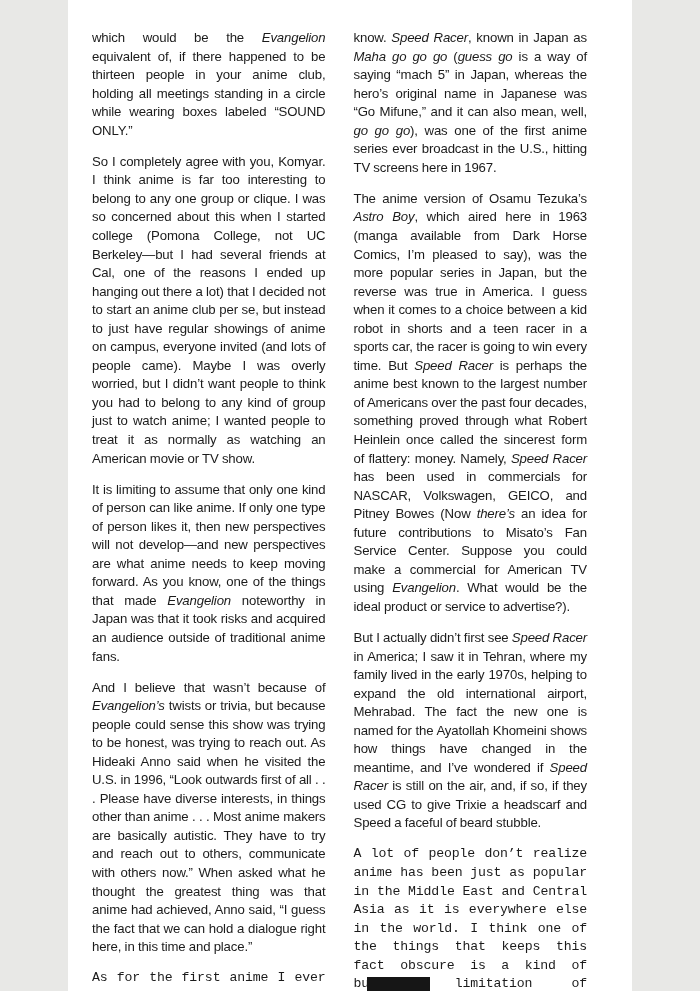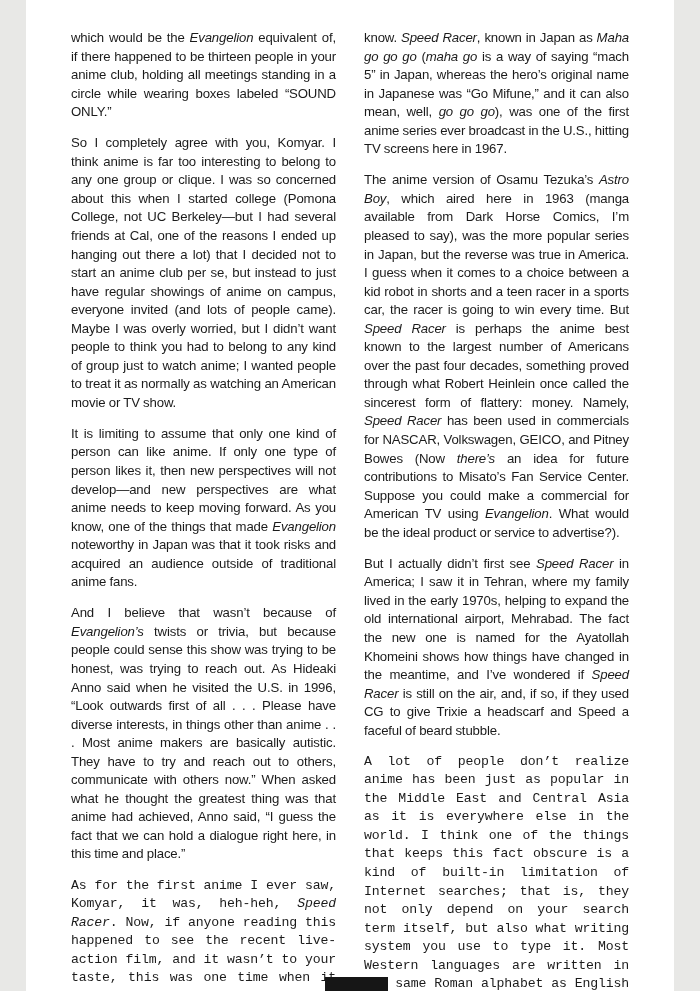--- a/index.html
+++ b/index.html
@@ -2,26 +2,26 @@
 <html><head>
 <meta charset="utf-8">
 <style>
   html, body {
     margin: 0;
     padding: 0;
     background: #e8e8e6;
   }
   .page {
     position: relative;
-    width: 648px;
+    width: 564px;
     height: 991px;
     margin: 0 auto;
     background: #ffffff;
     box-sizing: border-box;
-    padding: 29px 45px 0 45px;
+    padding: 29px 45px 0 24px;
     font-family: "Liberation Sans", "DejaVu Sans", sans-serif;
     color: #1b1b1b;
     overflow: hidden;
   }
   .columns {
     display: flex;
     gap: 28px;
   }
   .col {
     flex: 1 1 0;
@@ -56,20 +56,20 @@
 <div class="page">
   <div class="columns">
     <div class="col">
         <p>which would be the <em>Evangelion</em> equivalent of, if there happened to be thirteen people in your anime club, holding all meetings standing in a circle while wearing boxes labeled “SOUND ONLY.”</p>
         <p>So I completely agree with you, Komyar. I think anime is far too interesting to belong to any one group or clique. I was so concerned about this when I started college (Pomona College, not UC Berkeley—but I had several friends at Cal, one of the reasons I ended up hanging out there a lot) that I decided not to start an anime club per se, but instead to just have regular showings of anime on campus, everyone invited (and lots of people came). Maybe I was overly worried, but I didn’t want people to think you had to belong to any kind of group just to watch anime; I wanted people to treat it as normally as watching an American movie or TV show.</p>
         <p>It is limiting to assume that only one kind of person can like anime. If only one type of person likes it, then new perspectives will not develop—and new perspectives are what anime needs to keep moving forward. As you know, one of the things that made <em>Evangelion</em> noteworthy in Japan was that it took risks and acquired an audience outside of traditional anime fans.</p>
         <p>And I believe that wasn’t because of <em>Evangelion’s</em> twists or trivia, but because people could sense this show was trying to be honest, was trying to reach out. As Hideaki Anno said when he visited the U.S. in 1996, “Look outwards first of all . . . Please have diverse interests, in things other than anime . . . Most anime makers are basically autistic. They have to try and reach out to others, communicate with others now.” When asked what he thought the greatest thing was that anime had achieved, Anno said, “I guess the fact that we can hold a dialogue right here, in this time and place.”</p>
         <p>As for the first anime I ever saw, Komyar, it was, heh-heh, <em>Speed Racer</em>. Now, if anyone reading this happened to see the recent live-action film, and it wasn’t to your taste, this was one time when it wasn’t Hollywood’s fault—screwing up the Japanese creators’ vision—because the movie actually <em>was</em> a lot like the original anime. Very strange, you</p>
       </div>
     <div class="col">
-        <p>know. <em>Speed Racer</em>, known in Japan as <em>Maha go go go</em> (<em>maha go</em> is a way of saying “mach 5” in Japan, whereas the hero’s original name in Japanese was “Go Mifune,” and it can also mean, well, <em>go go go</em>), was one of the first anime series ever broadcast in the U.S., hitting TV screens here in 1967.</p>
+        <p>know. <em>Speed Racer</em>, known in Japan as <em>Maha go go go</em> (<em>guess go</em> is a way of saying “mach 5” in Japan, whereas the hero’s original name in Japanese was “Go Mifune,” and it can also mean, well, <em>go go go</em>), was one of the first anime series ever broadcast in the U.S., hitting TV screens here in 1967.</p>
         <p>The anime version of Osamu Tezuka’s <em>Astro Boy</em>, which aired here in 1963 (manga available from Dark Horse Comics, I’m pleased to say), was the more popular series in Japan, but the reverse was true in America. I guess when it comes to a choice between a kid robot in shorts and a teen racer in a sports car, the racer is going to win every time. But <em>Speed Racer</em> is perhaps the anime best known to the largest number of Americans over the past four decades, something proved through what Robert Heinlein once called the sincerest form of flattery: money. Namely, <em>Speed Racer</em> has been used in commercials for NASCAR, Volkswagen, GEICO, and Pitney Bowes (Now <em>there’s</em> an idea for future contributions to Misato’s Fan Service Center. Suppose you could make a commercial for American TV using <em>Evangelion</em>. What would be the ideal product or service to advertise?).</p>
         <p>But I actually didn’t first see <em>Speed Racer</em> in America; I saw it in Tehran, where my family lived in the early 1970s, helping to expand the old international airport, Mehrabad. The fact the new one is named for the Ayatollah Khomeini shows how things have changed in the meantime, and I’ve wondered if <em>Speed Racer</em> is still on the air, and, if so, if they used CG to give Trixie a headscarf and Speed a faceful of beard stubble.</p>
         <p>A lot of people don’t realize anime has been just as popular in the Middle East and Central Asia as it is everywhere else in the world. I think one of the things that keeps this fact obscure is a kind of built-in limitation of Internet searches; that is, they not only depend on your search term itself, but also what writing system you use to type it. Most Western languages are written in the same Roman alphabet as English uses, so even if you just type the name of a show in English, you may still get hits from, say, Spanish and French fan pages. Many <em>gaijin</em> fans can also type a little Japanese, at least enough for web searches.</p>
       </div>
   </div>
   <div class="footer-mark" style="background: rgb(22, 22, 22);"></div>
 </div>
 
 </body></html>

